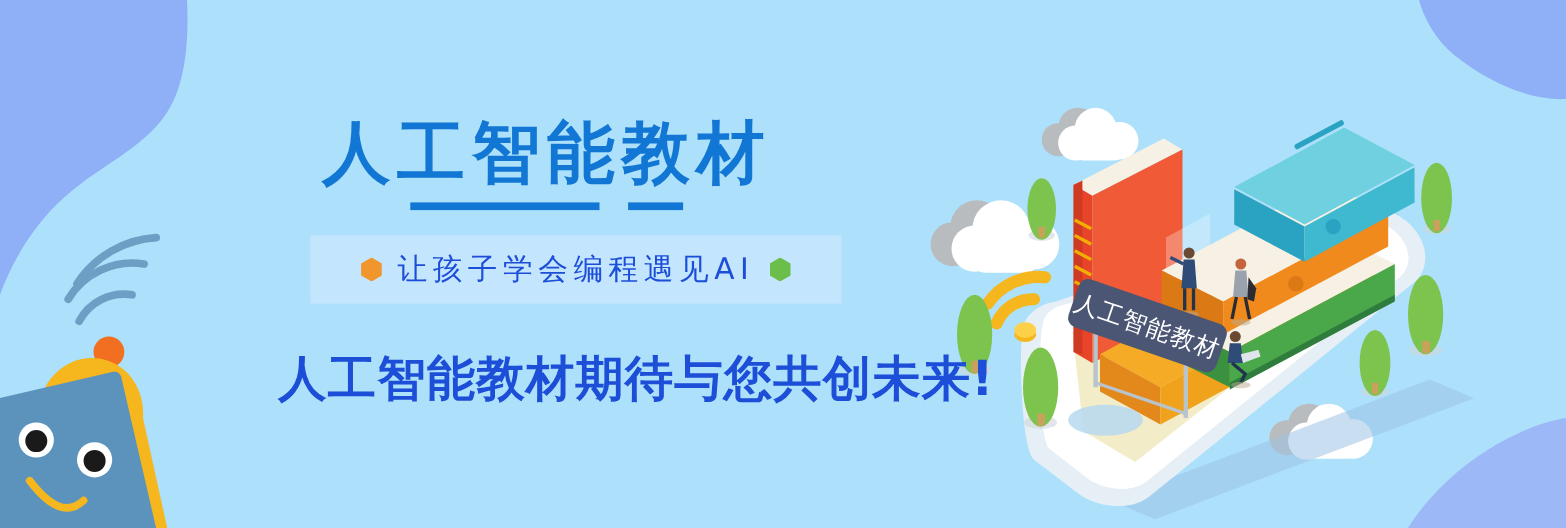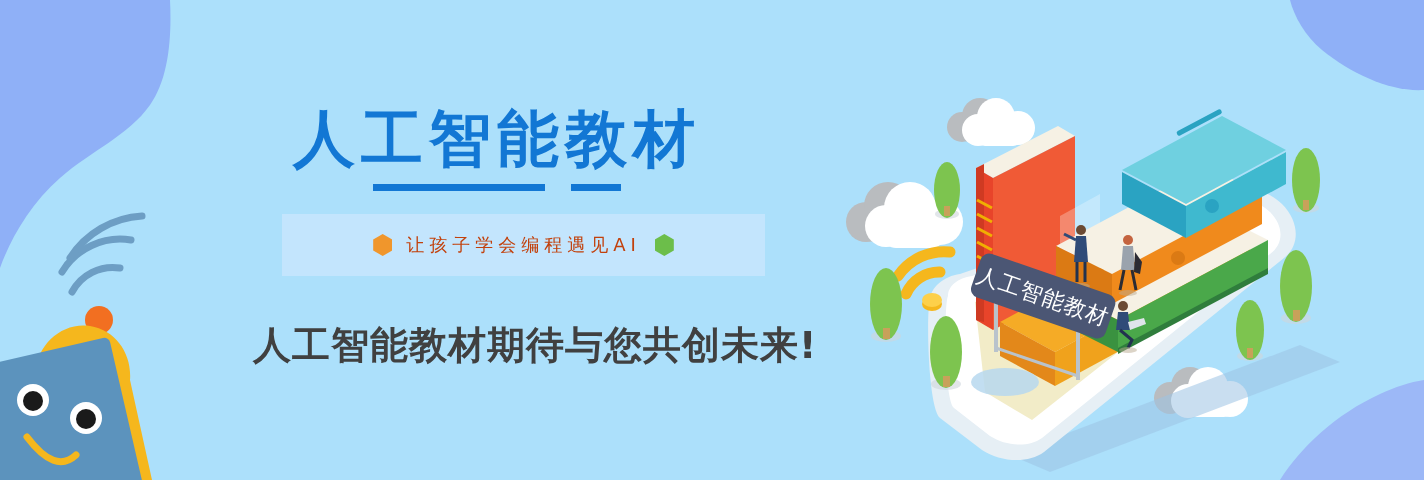--- a/index.html
+++ b/index.html
@@ -38,29 +38,29 @@
     position:absolute;left:0;top:0;width:483px;height:62px;
     display:flex;align-items:center;justify-content:center;gap:14px;
   }
   .hexagon{
     width:19px;height:22px;flex:0 0 auto;
     clip-path:polygon(50% 0%,100% 25%,100% 75%,50% 100%,0% 75%,0% 25%);
   }
   .hex-orange{background:#f0962c;}
   .hex-green{background:#6cbe4a;}
   #subtitle{
-    font-size:18px;letter-spacing:5px;color:#c2410c;font-weight:normal;
+    font-size:27px;letter-spacing:5px;color:#1d4ed8;font-weight:normal;
     white-space:nowrap;
     font-family:"DejaVu Sans","Liberation Sans",sans-serif;
   }
 
   #tagline{
     position:absolute;left:253px;top:322px;
-    font-size:38px;line-height:46px;font-weight:bold;letter-spacing:1px;
-    color:#404040;white-space:nowrap;
+    font-size:44px;line-height:46px;font-weight:bold;letter-spacing:1px;
+    color:#1d4ed8;white-space:nowrap;
     font-family:"DejaVu Sans","Liberation Sans",sans-serif;
   }
 </style>
 </head>
 <body>
 
 <div id="banner">
 
   <svg class="layer" viewBox="0 0 1424 480" width="1424" height="480" preserveAspectRatio="none">
     <rect x="0" y="0" width="1424" height="480" fill="#ace0fb"></rect>

